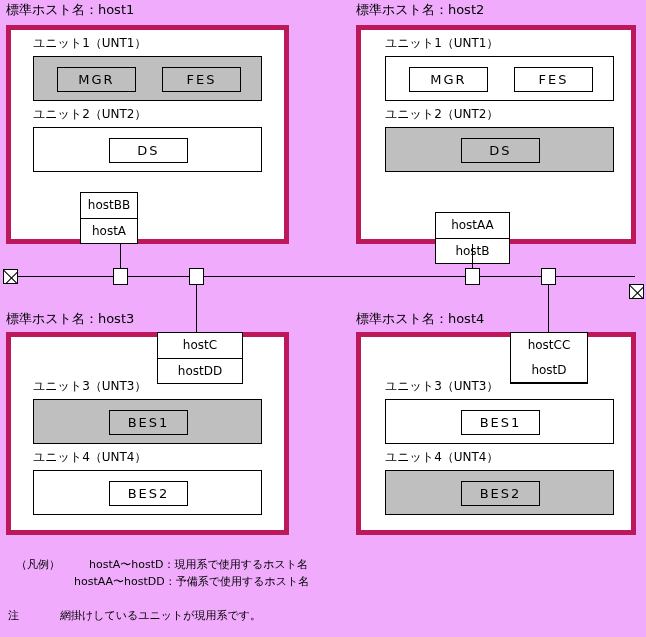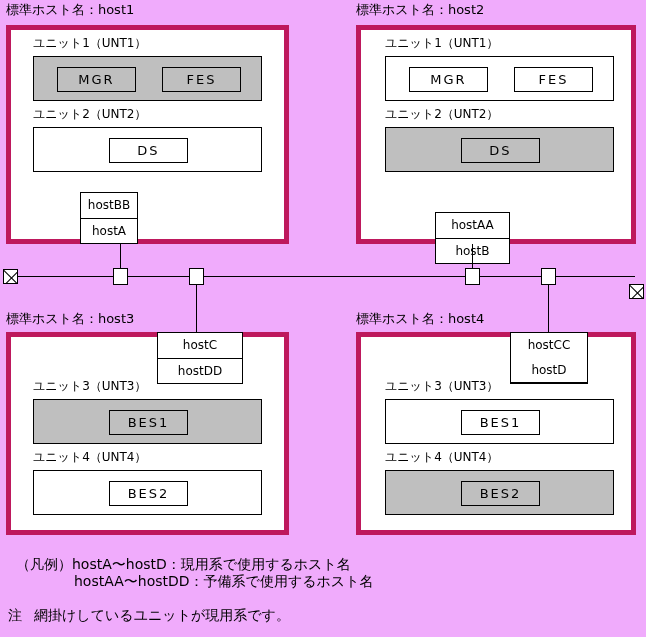--- a/index.html
+++ b/index.html
@@ -113,23 +113,24 @@
     width: 1px;
     height: 22px;
     background: #000000;
     transform-origin: 50% 50%;
   }
   .terminator::before { transform: rotate(45deg); }
   .terminator::after  { transform: rotate(-45deg); }
 
   
   .legend-line {
-    font-size: 14px;
+    font-size: 11px;
     line-height: 17px;
     white-space: nowrap;
+    gap: 29px;
   }
 </style>
 </head>
 <body>
 
 <div id="canvas">
 
   <div class="abs host-title" style="left:6px; top:2px;">標準ホスト名：host1</div>
 
   <div class="abs host-frame" style="left:6px; top:25px; width:283px; height:219px;">

